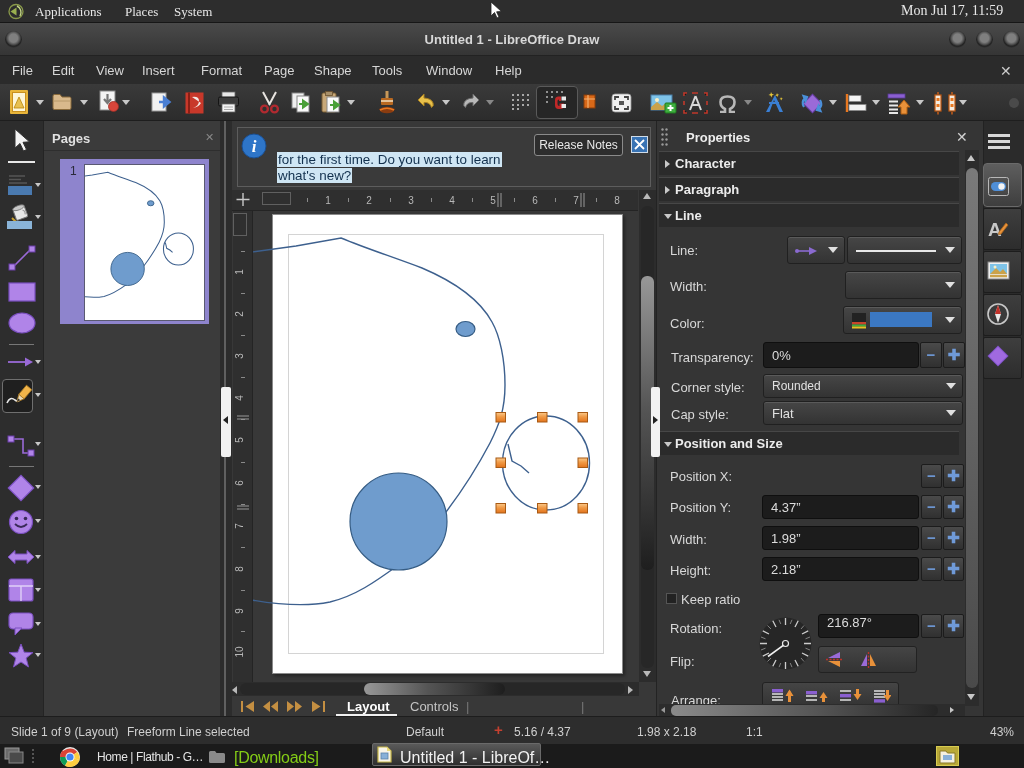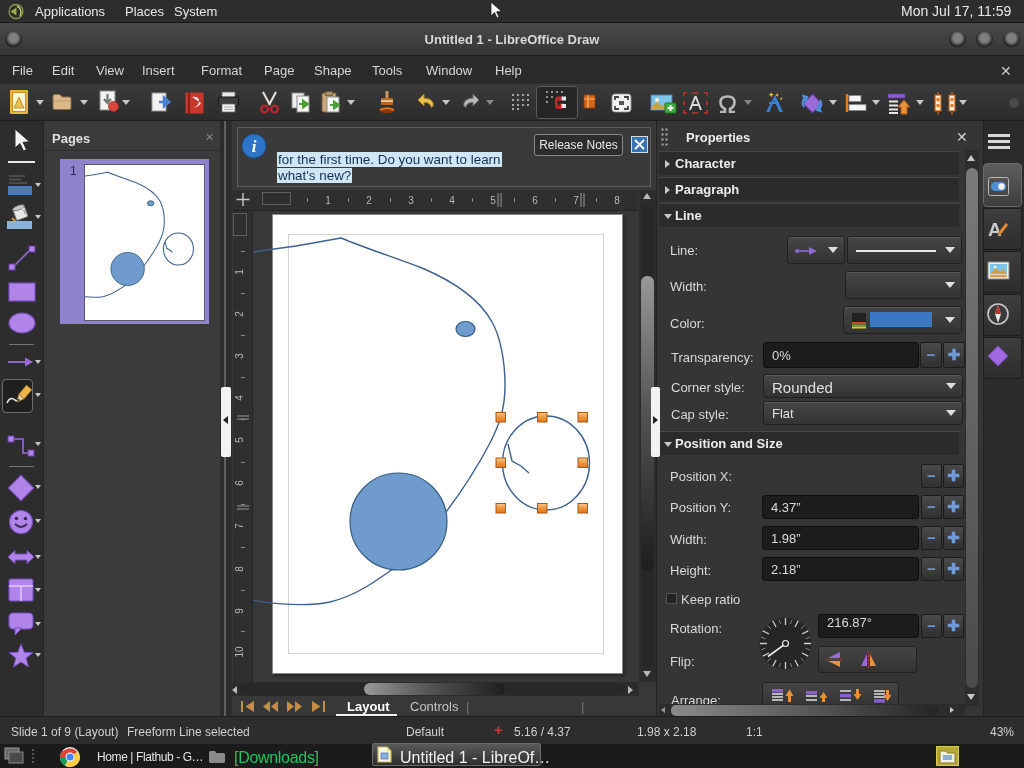--- a/index.html
+++ b/index.html
@@ -2,21 +2,21 @@
 <html><head>
 <meta charset="utf-8">
 <style>
 html,body{margin:0;padding:0;background:#1a1a1a;}
 *{box-sizing:border-box;}
 #screen{position:relative;width:1024px;height:768px;overflow:hidden;
   font-family:"Liberation Sans",sans-serif;background:#333;}
 .abs{position:absolute;}
 
 #toppanel{position:absolute;left:0;top:0;width:1024px;height:23px;background:#2d2d2d;border-bottom:1px solid #171717;color:#e8e8e8;font-size:13px;}
-#toppanel .mi{position:absolute;top:4px;}
+#toppanel .mi{position:absolute;top:4px;font-family:Liberation Serif, serif;}
 
 #titlebar{position:absolute;left:0;top:23px;width:1024px;height:33px;background:linear-gradient(#4a4a4a,#353535);border-bottom:1px solid #222;}
 #titlebar .tt{position:absolute;width:100%;text-align:center;top:9px;font-size:13px;font-weight:bold;color:#d8d8d8;}
 .winbtn{position:absolute;top:31px;width:17px;height:17px;border-radius:50%;background:radial-gradient(circle at 50% 42%,#7f7f7f 0 32%,#595959 46%,#232323 62%,#33333300 78%);}
 
 #menubar{position:absolute;left:0;top:56px;width:1024px;height:28px;background:#2b2b2b;color:#d6d6d6;font-size:13px;}
 #menubar span{position:absolute;top:7px;}
 
 #toolbar{position:absolute;left:0;top:84px;width:1024px;height:37px;background:linear-gradient(#3a3a3a,#2c2c2c);border-bottom:1px solid #1e1e1e;}
 .tbi{position:absolute;top:92px;}
@@ -533,21 +533,21 @@
  <span class="dda"></span>
 </div>
 <div class="lbl" style="left:671px;top:350px">Transparency:</div>
 <div class="inp" style="left:763px;top:342px;width:156px;height:26px">
       <span style="position:absolute;left:8px;top:5px">0%</span>
     </div>
 <div class="sbtn" style="left:920px;top:342px;width:22px;height:26px;line-height:24px">−</div>
 <div class="sbtn" style="left:943px;top:342px;width:22px;height:26px;line-height:24px">✚</div>
 <div class="lbl" style="left:671px;top:380px">Corner style:</div>
 <div class="dd" style="left:763px;top:374px;width:200px;height:24px">
- <span style="position:absolute;left:8px;top:4px;color:#e0e0e0;font-size:15px">Rounded</span>
+ <span style="position:absolute;left:8px;top:4px;color:#e0e0e0;font-size:12px">Rounded</span>
       <span class="dda"></span>
 </div>
 <div class="lbl" style="left:671px;top:407px">Cap style:</div>
 <div class="dd" style="left:763px;top:401px;width:200px;height:24px">
  <span style="position:absolute;left:8px;top:4px;color:#e0e0e0;font-size:13px">Flat</span>
       <span class="dda"></span>
 </div>
 
 <div class="sect" style="top:431px">
  <span style="position:absolute;left:5px;top:10px;width:0;height:0;border-left:4px solid transparent;border-right:4px solid transparent;border-top:5px solid #c8c8c8"></span>
@@ -697,21 +697,21 @@
  <path d="M1 11 a10,10 0 0 1 2.68,-6.83 L11 11 Z" fill="#db4437"></path>
  <path d="M6 19.66 a10,10 0 0 0 14.5,-5.66 L11 11 Z" fill="#ffcd40"></path>
  <path d="M18.3 6 a10,10 0 0 1 2.2,8 L11 11 Z" fill="#ffcd40"></path>
  <circle cx="11" cy="11" r="4.5" fill="#fff"></circle>
  <circle cx="11" cy="11" r="3.6" fill="#4285f4"></circle>
 </svg>
 <div class="abs" style="left:97px;top:750px;color:#e4e4e4;font-size:12px;letter-spacing:-0.4px">Home | Flathub - G…</div>
 <svg class="abs" style="left:208px;top:750px" width="18" height="14" viewBox="0 0 18 14">
  <path d="M1 2.5 Q1 1 2.5 1 L7 1 L8.5 3 L15.5 3 Q17 3 17 4.5 L17 11.5 Q17 13 15.5 13 L2.5 13 Q1 13 1 11.5 Z" fill="#8a8a8a"></path>
 </svg>
-<div class="abs" style="left:234px;top:749px;color:#22c55e;letter-spacing:-0.3px">[Downloads]</div>
+<div class="abs" style="left:234px;top:749px;color:#84cc16;letter-spacing:-0.3px">[Downloads]</div>
 <div class="abs" style="left:372px;top:743px;width:169px;height:23px;background:linear-gradient(#5a5a5a,#2e2e2e);border:1px solid #6a6a6a;border-radius:2px"></div>
 <svg class="abs" style="left:376px;top:746px" width="17" height="17" viewBox="0 0 17 17">
  <path d="M2 1 L11 1 L15 5 L15 16 L2 16 Z" fill="#f8f4e8" stroke="#c8b84a" stroke-width="1.2"></path>
  <path d="M11 1 L15 5 L11 5 Z" fill="#e8d87a"></path>
  <rect x="5" y="7" width="7" height="6" fill="#88b0d8" stroke="#5a82aa" stroke-width="0.8"></rect>
 </svg>
 <div class="abs" style="left:400px;top:749px;color:#f2f2f2">Untitled 1 - LibreOf…</div>
 <div class="abs" style="left:936px;top:746px;width:23px;height:20px;background:#b8a838;border:1px solid #d8cc50"></div>
 <svg class="abs" style="left:939px;top:748px" width="17" height="16" viewBox="0 0 17 16">
  <path d="M1 3 L7 3 L8.5 5 L16 5 L16 15 L1 15 Z" fill="#f4f0e0" stroke="#8a7a28" stroke-width="1"></path>

